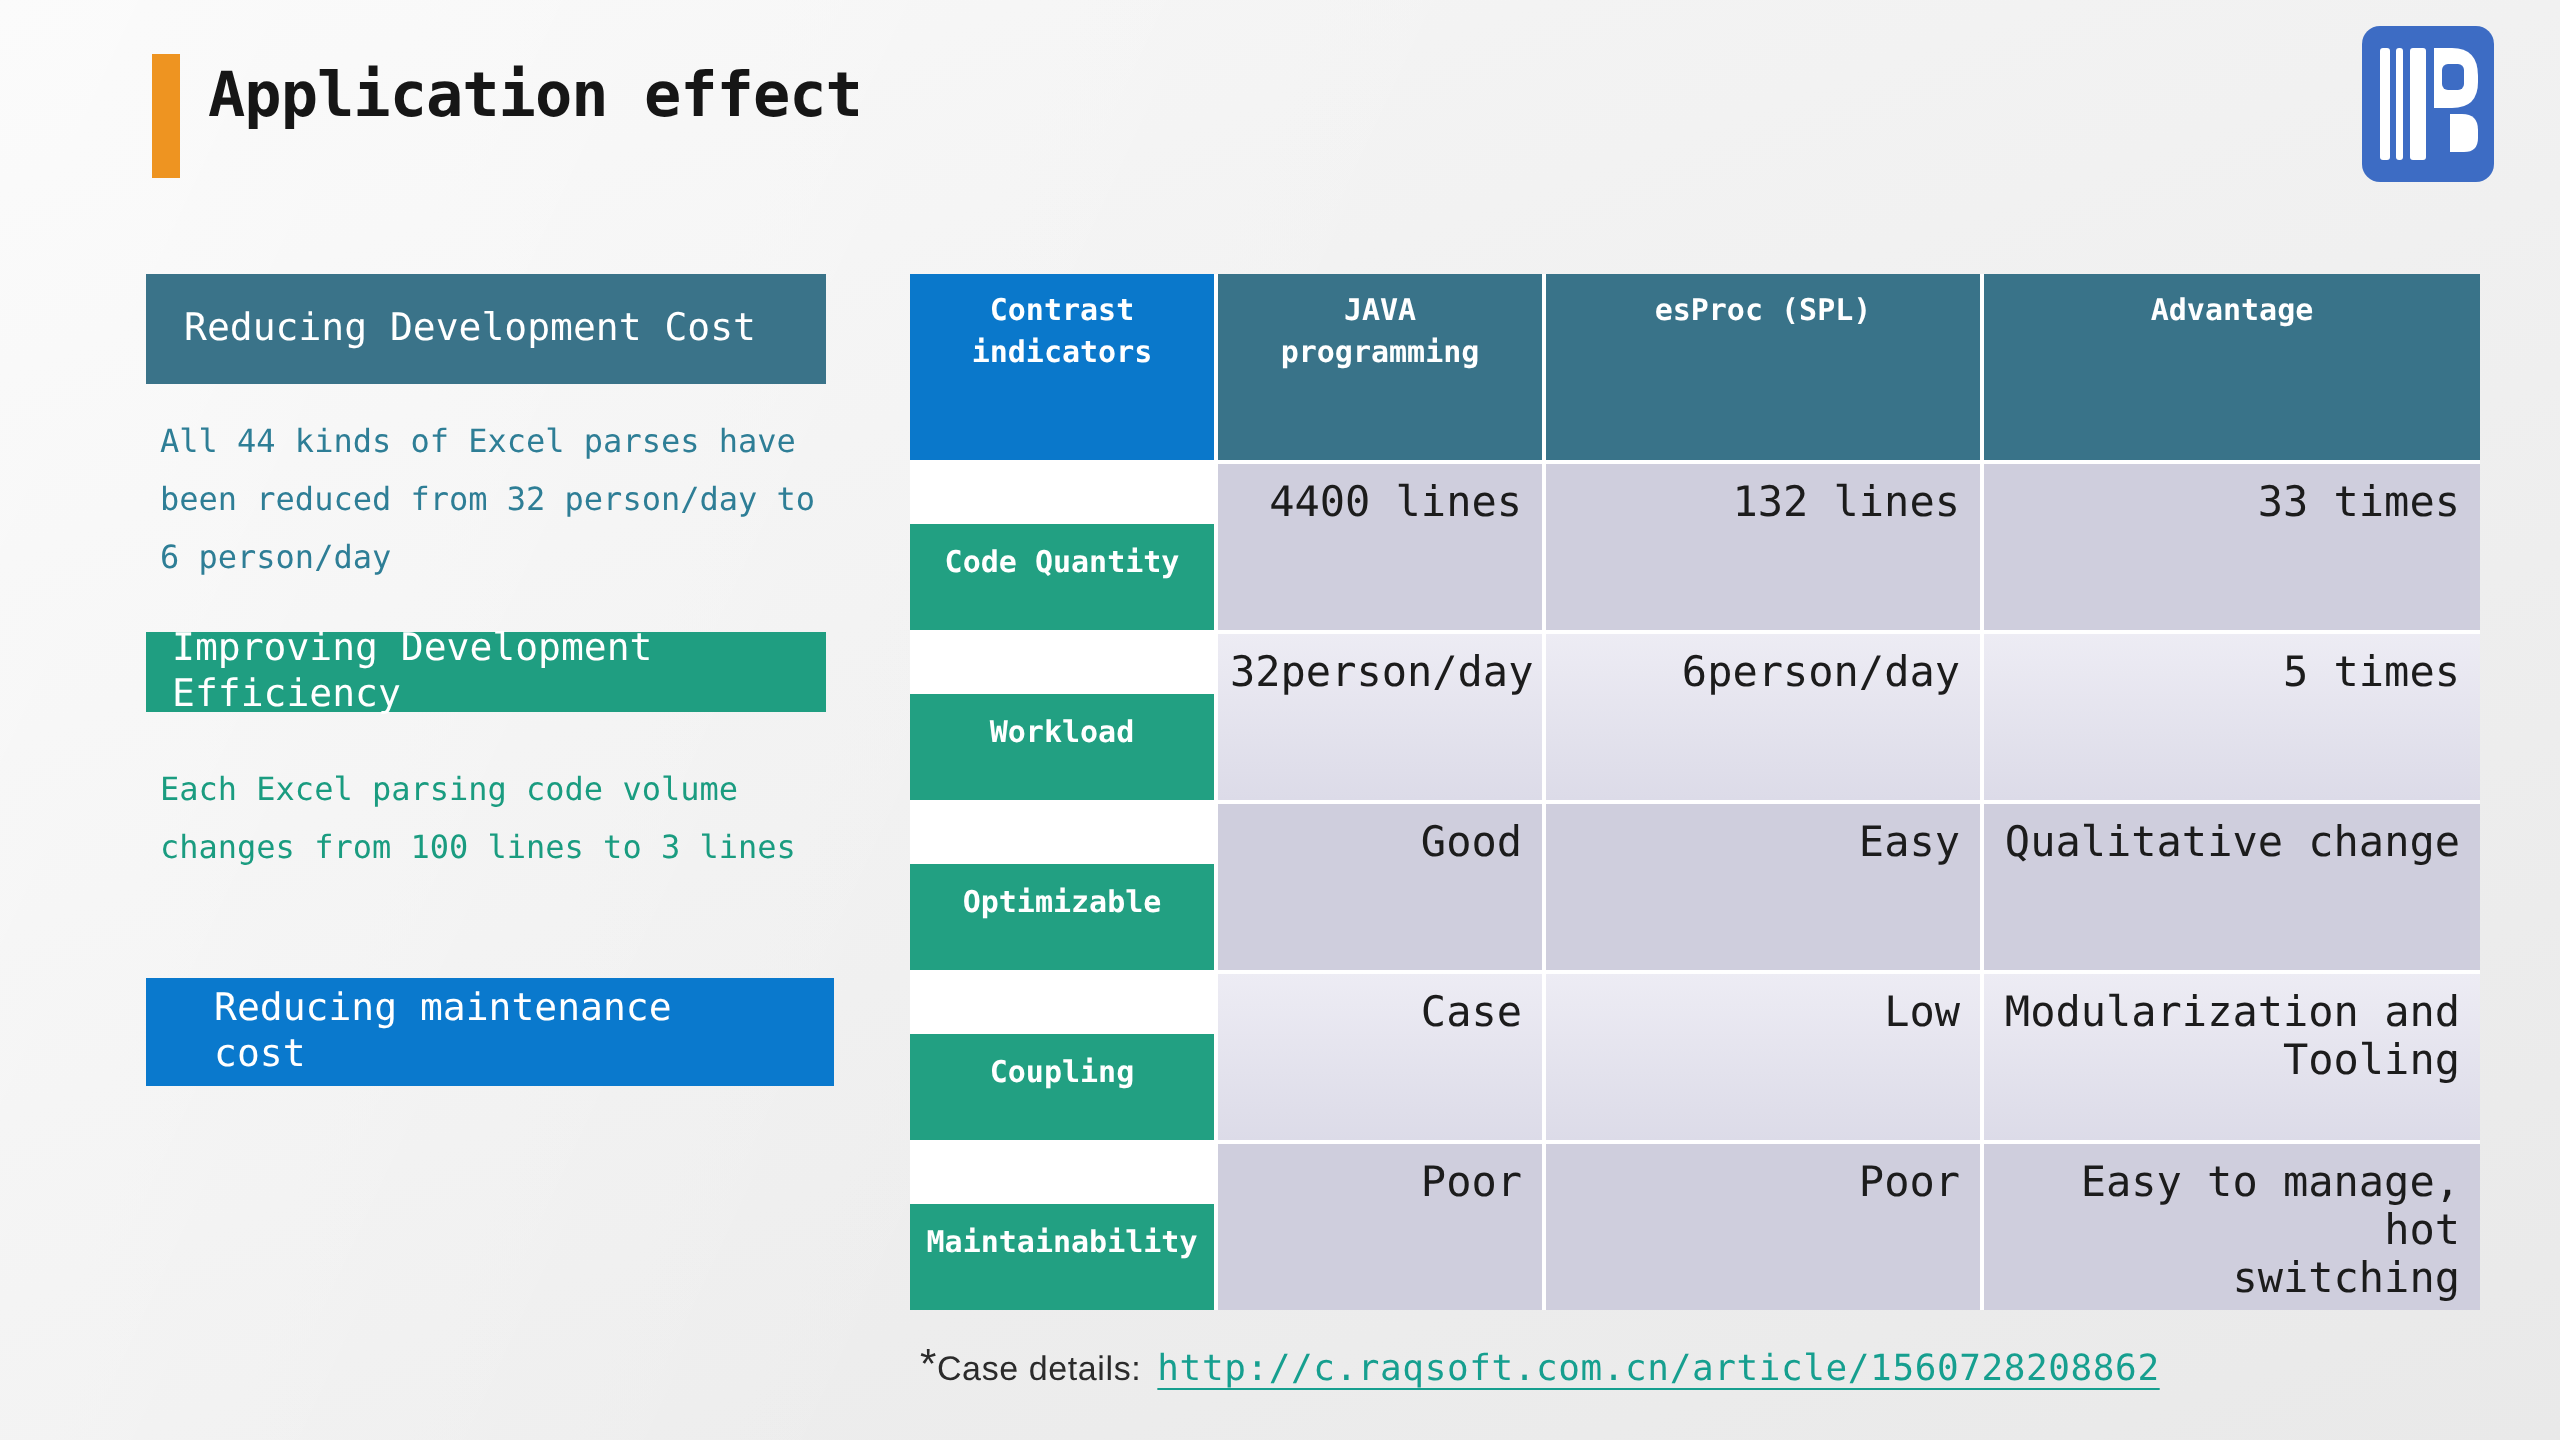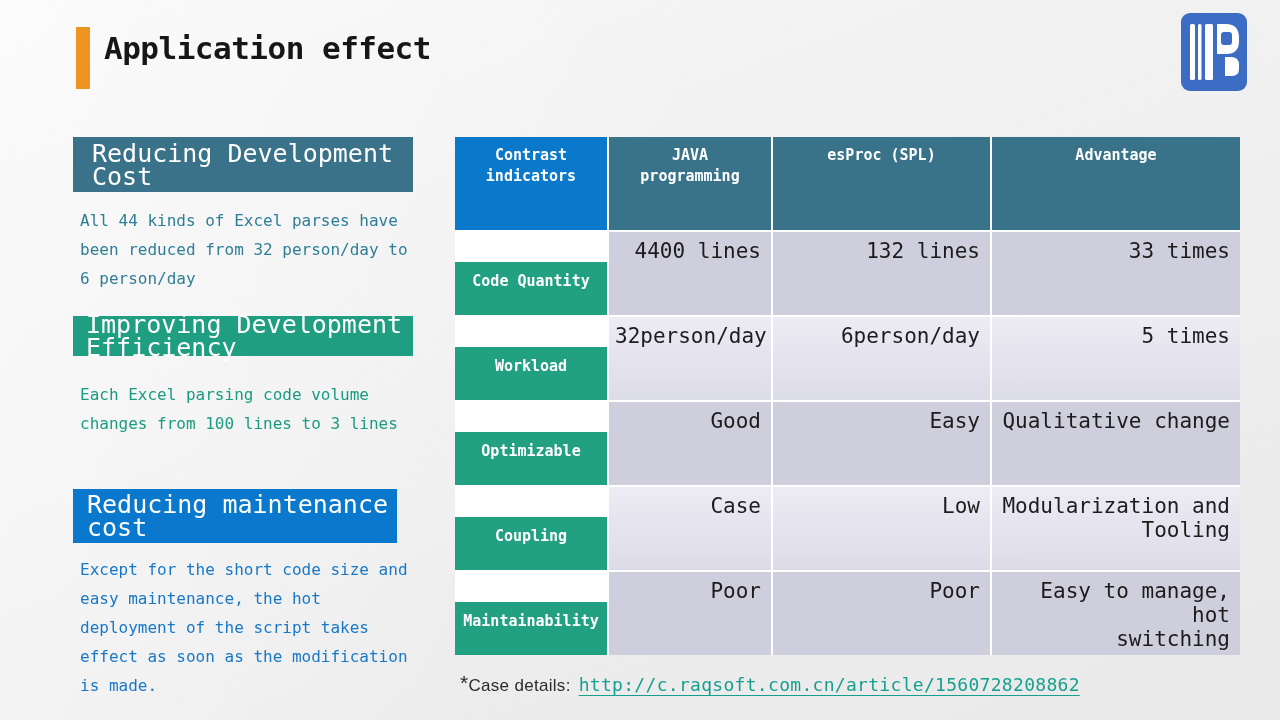--- a/index.html
+++ b/index.html
@@ -15,24 +15,24 @@
   .pre{white-space:pre-line;}
 
   
   .accent-bar{position:absolute;left:76px;top:27px;width:14px;height:62px;background:#ee9421;}
   .page-title{position:absolute;left:104px;top:30px;font-size:31px;font-weight:bold;color:#161616;letter-spacing:-0.5px;}
 
   
   .logo{position:absolute;left:1181px;top:13px;width:66px;height:78px;}
 
   
-  .box{position:absolute;left:73px;width:340px;display:flex;align-items:center;color:#fff;font-size:25px;line-height:23px;}
+  .box{position:absolute;left:73px;width:340px;display:flex;align-items:center;color:#fff;font-size:19px;line-height:23px;}
   .box-1{top:137px;height:55px;background:#3a7389;padding-left:19px;width:321px;}
   .box-2{top:316px;height:40px;background:#1f9e81;padding-left:13px;width:327px;}
-  .box-3{top:489px;height:54px;background:#0a79cd;padding-left:14px;width:310px;}
+  .box-3{top:489px;height:54px;background:#0a79cd;padding-left:34px;width:310px;}
   .para{position:absolute;left:80px;width:345px;font-size:16px;line-height:29px;}
   .para-1{top:206px;color:#2e7e96;}
   .para-2{top:380px;color:#1a9c80;}
   .para-3{top:555px;color:#1878c8;}
 
   
   .cmp-table{
     position:absolute;left:455px;top:137px;width:785px;height:518px;
     display:grid;
     grid-template-columns:152px 162px 217px 248px;
@@ -86,25 +86,20 @@
     <span class="pre">Improving Development
 Efficiency</span>
   </div>
   <div class="para para-2 pre">Each Excel parsing code volume
 changes from 100 lines to 3 lines</div>
 
   <div class="box box-3">
     <span class="pre">Reducing maintenance
 cost</span>
   </div>
-  <div class="para para-3 pre">Except for the short code size and
-easy maintenance, the hot
-deployment of the script takes
-effect as soon as the modification
-is made.</div>
 
   <div class="cmp-table">
 
     <div class="cell hdr hdr-first pre">Contrast
 indicators</div>
     <div class="cell hdr pre">JAVA
 programming</div>
     <div class="cell hdr pre">esProc (SPL)</div>
     <div class="cell hdr pre">Advantage</div>
 

